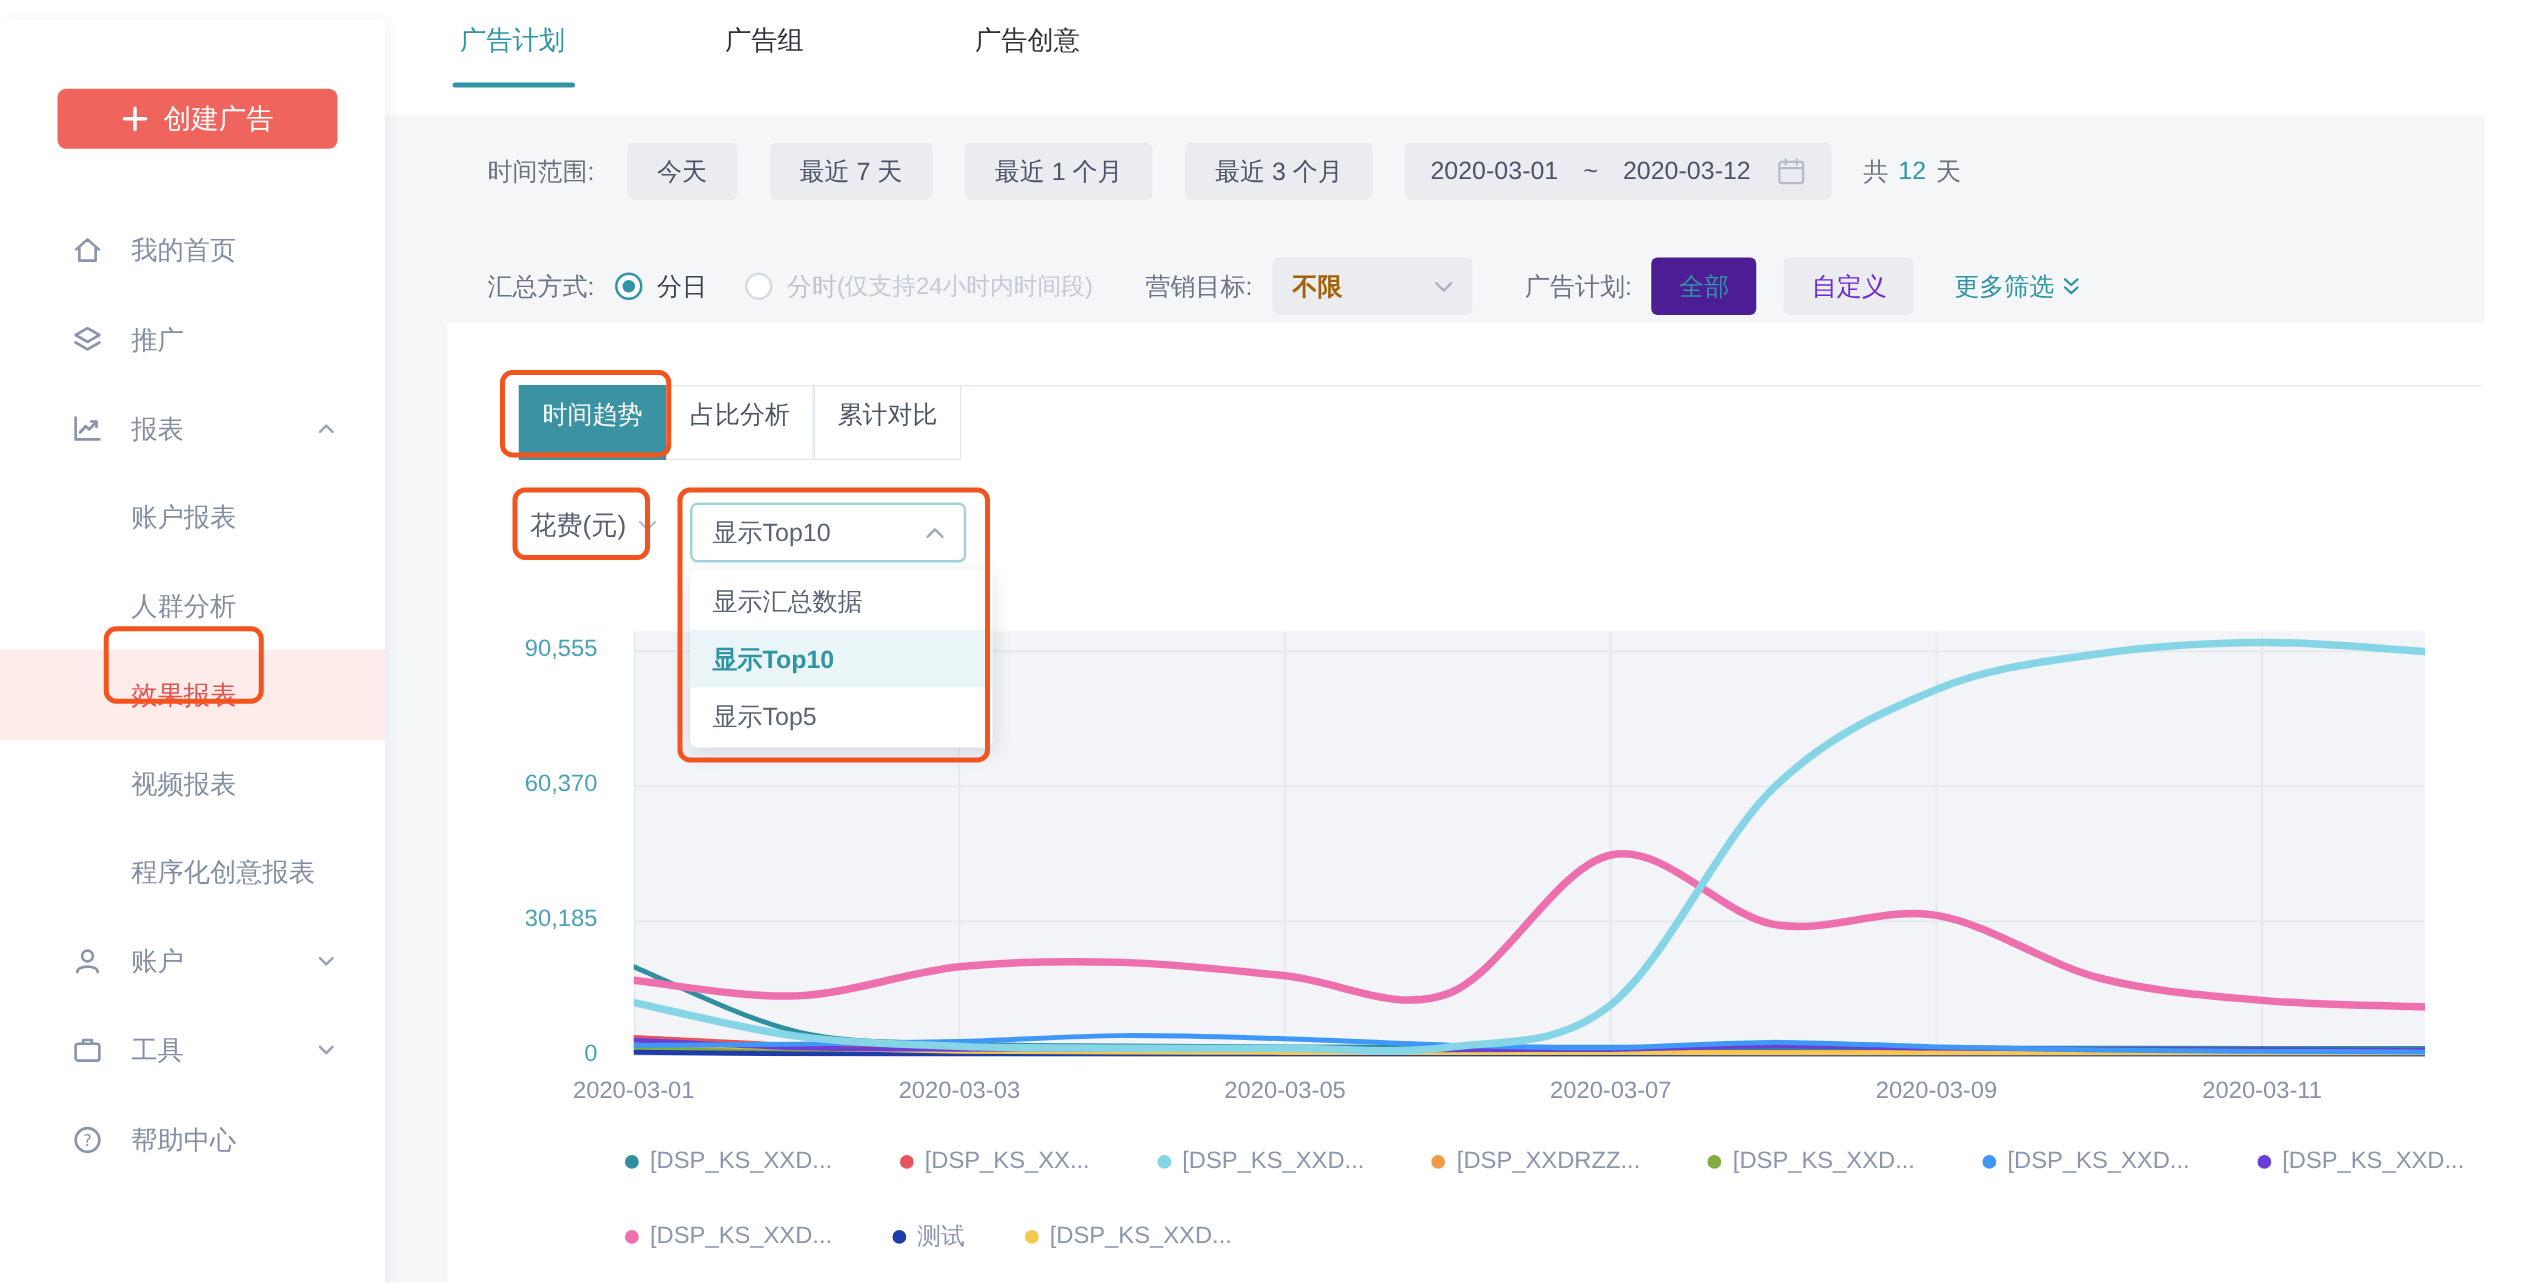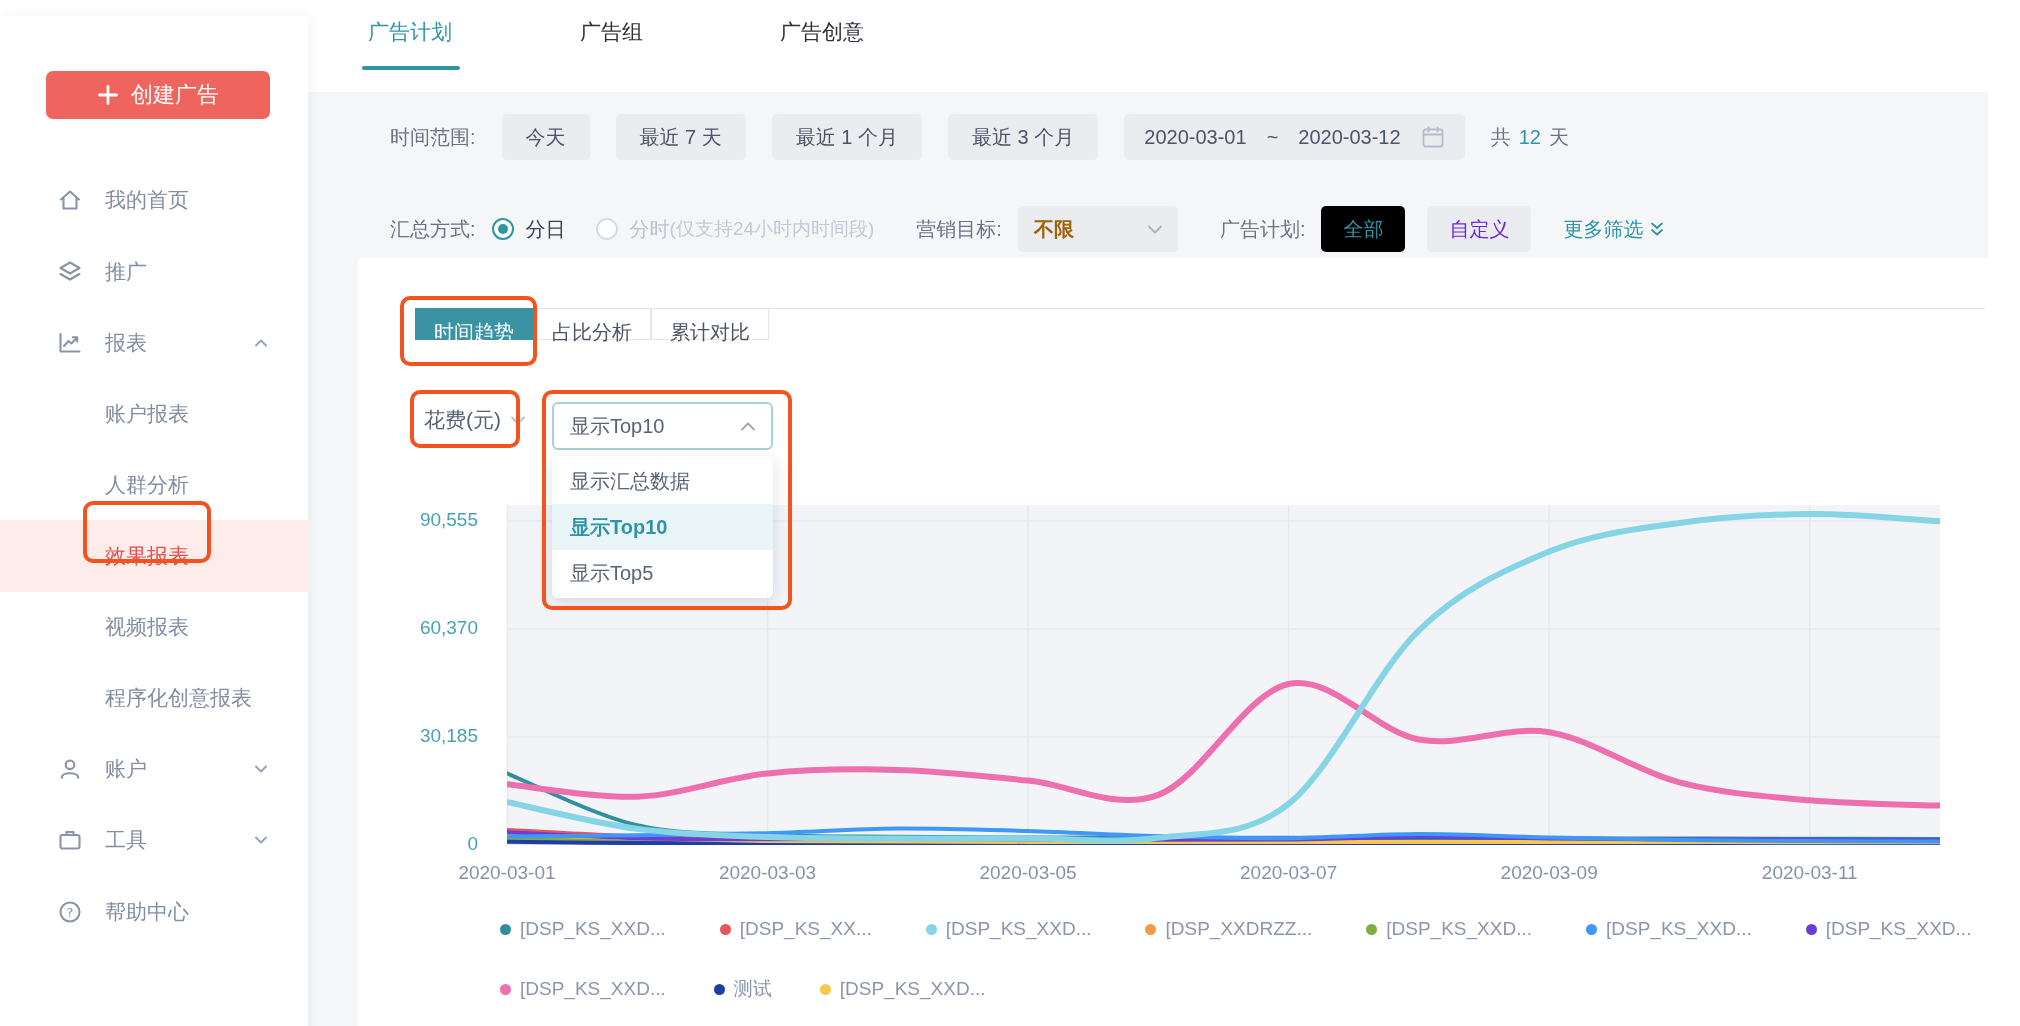--- a/index.html
+++ b/index.html
@@ -48,41 +48,41 @@
   .radio.off { border:2px solid #d6dbe3; }
   .rlabel-on { font-size:20px; color:#3a4150; }
   .rlabel-off { font-size:20px; color:#bcc3cf; }
   .rnote { font-size:19px; color:#c4cad5; }
 
   .mini-select { height:46px; background:#ebecf0; border-radius:5px; display:flex; align-items:center;
     justify-content:space-between; padding:0 16px; width:160px; cursor:pointer; }
   .mini-select span { font-size:20px; color:#a16207;font-weight:bold; }
   .chip { height:46px; padding:0 22px; border-radius:5px; font-size:20px; display:flex;
     align-items:center; cursor:pointer; white-space:nowrap; }
-  .chip.teal { background:#000000; color:#2f95a5; }
+  .chip.teal { background:#4c1d95; color:#2f95a5; }
   .chip.gray { background:#ebecf0; color:#6d28d9; }
   #more-filters { display:flex; align-items:center; gap:6px; color:#2f95a5; font-size:20px; cursor:pointer; }
 
   
   #chart-panel { position:absolute; left:358px; top:258px; width:1630px; height:768px; background:#ffffff; z-index:1; }
   #tabs-topline { position:absolute; left:415px; top:308px; width:1570px; height:1px; background:#e2e6ec; z-index:1; }
-  .vtab { position:absolute; top:308px; width:118px; height:32px; line-height:46px; text-align:center;
+  .vtab { position:absolute; top:308px; width:118px; height:60px; line-height:46px; text-align:center;
     font-size:20px; cursor:pointer; z-index:2; }
   .vtab.active { background:#3b92a2; color:#ffffff; line-height:48px; border:none; }
   .vtab.idle { background:#ffffff; color:#4b5462; border:1px solid #e2e6ec; }
 
   #metric-select { position:absolute; left:424px; top:406px; display:flex; align-items:center; gap:10px;
     cursor:pointer; z-index:2; }
   #metric-select span { font-size:21px; color:#565f70; }
 
   #top-select { position:absolute; left:552px; top:402px; width:221px; height:48px; background:#ffffff;
     border:2px solid #a3d2db; border-radius:6px; display:flex; align-items:center;
     justify-content:space-between; padding:0 16px; cursor:pointer; z-index:6; }
   #top-select span { font-size:20px; color:#5a6375; }
-  #top-menu { position:absolute; left:552px; top:456px; width:221px; background:#ffffff; border-radius:6px;
+  #top-menu { position:absolute; left:552px; top:456px; width:242px; background:#ffffff; border-radius:6px;
     box-shadow:0 4px 16px rgba(30,40,70,0.14); padding:2px 0; z-index:6; }
   .opt { height:46px; display:flex; align-items:center; padding-left:18px; font-size:20px;
     color:#5a6375; cursor:pointer; }
   .opt.sel { background:#e9f5f7; color:#2f95a5; font-weight:bold; }
 
   
   .ytick { position:absolute; width:90px; text-align:right; font-size:19px; color:#48a2b3; z-index:2; }
   .xtick { position:absolute; width:150px; text-align:center; font-size:19px; color:#8791a8; z-index:2; }
   #trend-svg { position:absolute; left:507px; top:505px; z-index:2; }
   .legend-row { position:absolute; display:flex; align-items:center; z-index:2; }

